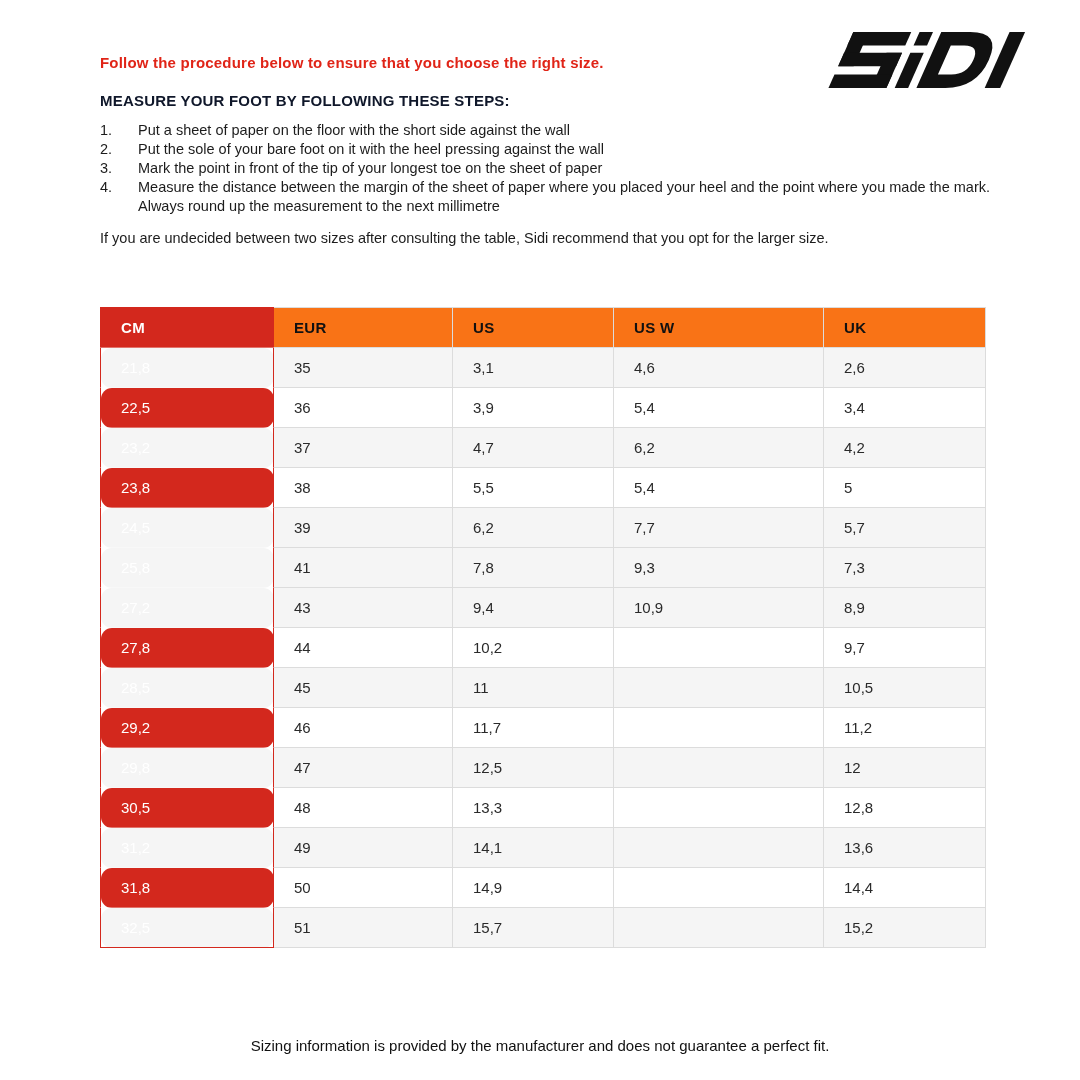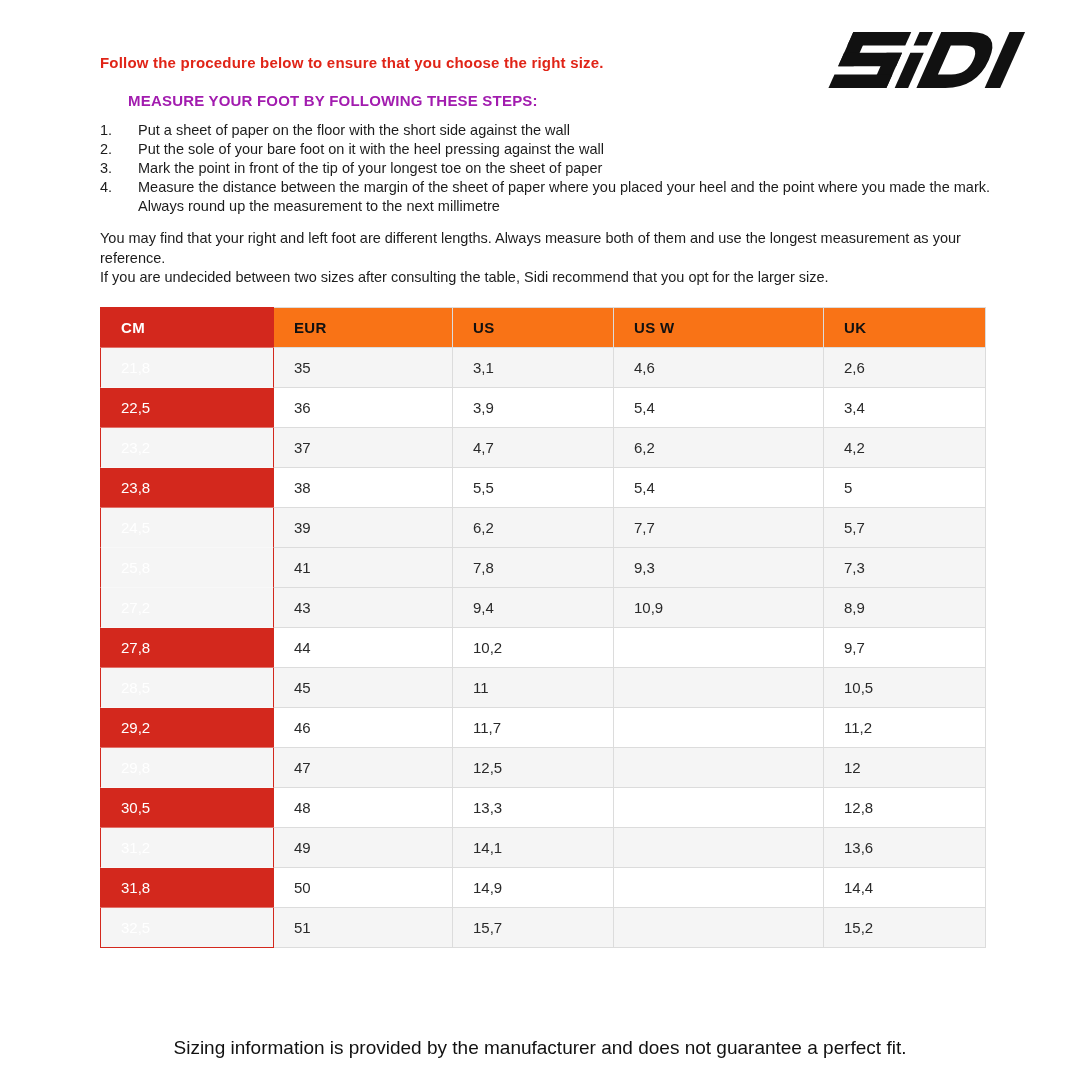--- a/index.html
+++ b/index.html
@@ -18,21 +18,21 @@
   .page{position:absolute;inset:0;overflow:hidden;}
 
   .procedure-note{
     position:absolute;left:100px;top:54px;
     font-size:15px;font-weight:bold;color:var(--text-red);letter-spacing:.2px;
   }
   .logo{position:absolute;left:826px;top:30px;width:214px;height:60px;}
 
   .steps-title{
     position:absolute;left:100px;top:92px;
-    font-size:15px;font-weight:bold;color:#a21caf;letter-spacing:.2px;margin-left:28px;
+    font-size:15px;font-weight:bold;color:#0f172a;letter-spacing:.2px;
   }
   .steps{
     position:absolute;left:100px;top:121px;width:892px;
     font-size:14.5px;line-height:19px;color:#1c1c1c;
   }
   .step{display:flex;}
   .step-num{width:38px;flex:none;}
   .step-text{flex:1;}
 
   .notes{
@@ -57,26 +57,27 @@
     border-bottom-color:rgba(255,255,255,.35);
     margin-top:40px;
   }
   .size-table tbody td{
     font-weight:normal;border:1px solid var(--border);color:#2a2a2a;background:#fff;
   }
   .size-table tbody tr.stripe td{background:var(--stripe);}
   .size-table tbody td.cm-cell{
     background:var(--red);color:#fff;border-color:var(--red);
     border-bottom-color:rgba(255,255,255,.35);
+    border-radius:11px;
   }
   .size-table tbody tr:last-child td.cm-cell{border-bottom-color:var(--red);}
 
   .footer-disclaimer{
     position:absolute;left:0;top:1037px;width:1080px;
-    text-align:center;font-size:19px;color:#111;
+    text-align:center;font-size:15px;color:#111;
   }
 </style>
 </head>
 <body>
 
 <div class="page">
 
   <div class="procedure-note">Follow the procedure below to ensure that you choose the right size.</div>
 
   <div class="logo" aria-label="SIDI">
@@ -116,21 +117,20 @@
       <span class="step-num">3.</span>
       <span class="step-text">Mark the point in front of the tip of your longest toe on the sheet of paper</span>
     </div>
     <div class="step">
       <span class="step-num">4.</span>
       <span class="step-text">Measure the distance between the margin of the sheet of paper where you placed your heel and the point where you made the mark. Always round up the measurement to the next millimetre</span>
     </div>
   </div>
 
   <div class="notes">
-    <p>You may find that your right and left foot are different lengths. Always measure both of them and use the longest measurement as your reference.</p>
     <p>If you are undecided between two sizes after consulting the table, Sidi recommend that you opt for the larger size.</p>
   </div>
 
   <table class="size-table">
     <colgroup>
       <col style="width:173px">
         <col style="width:179px">
         <col style="width:161px">
       <col style="width:210px">
         <col style="width:162px">

